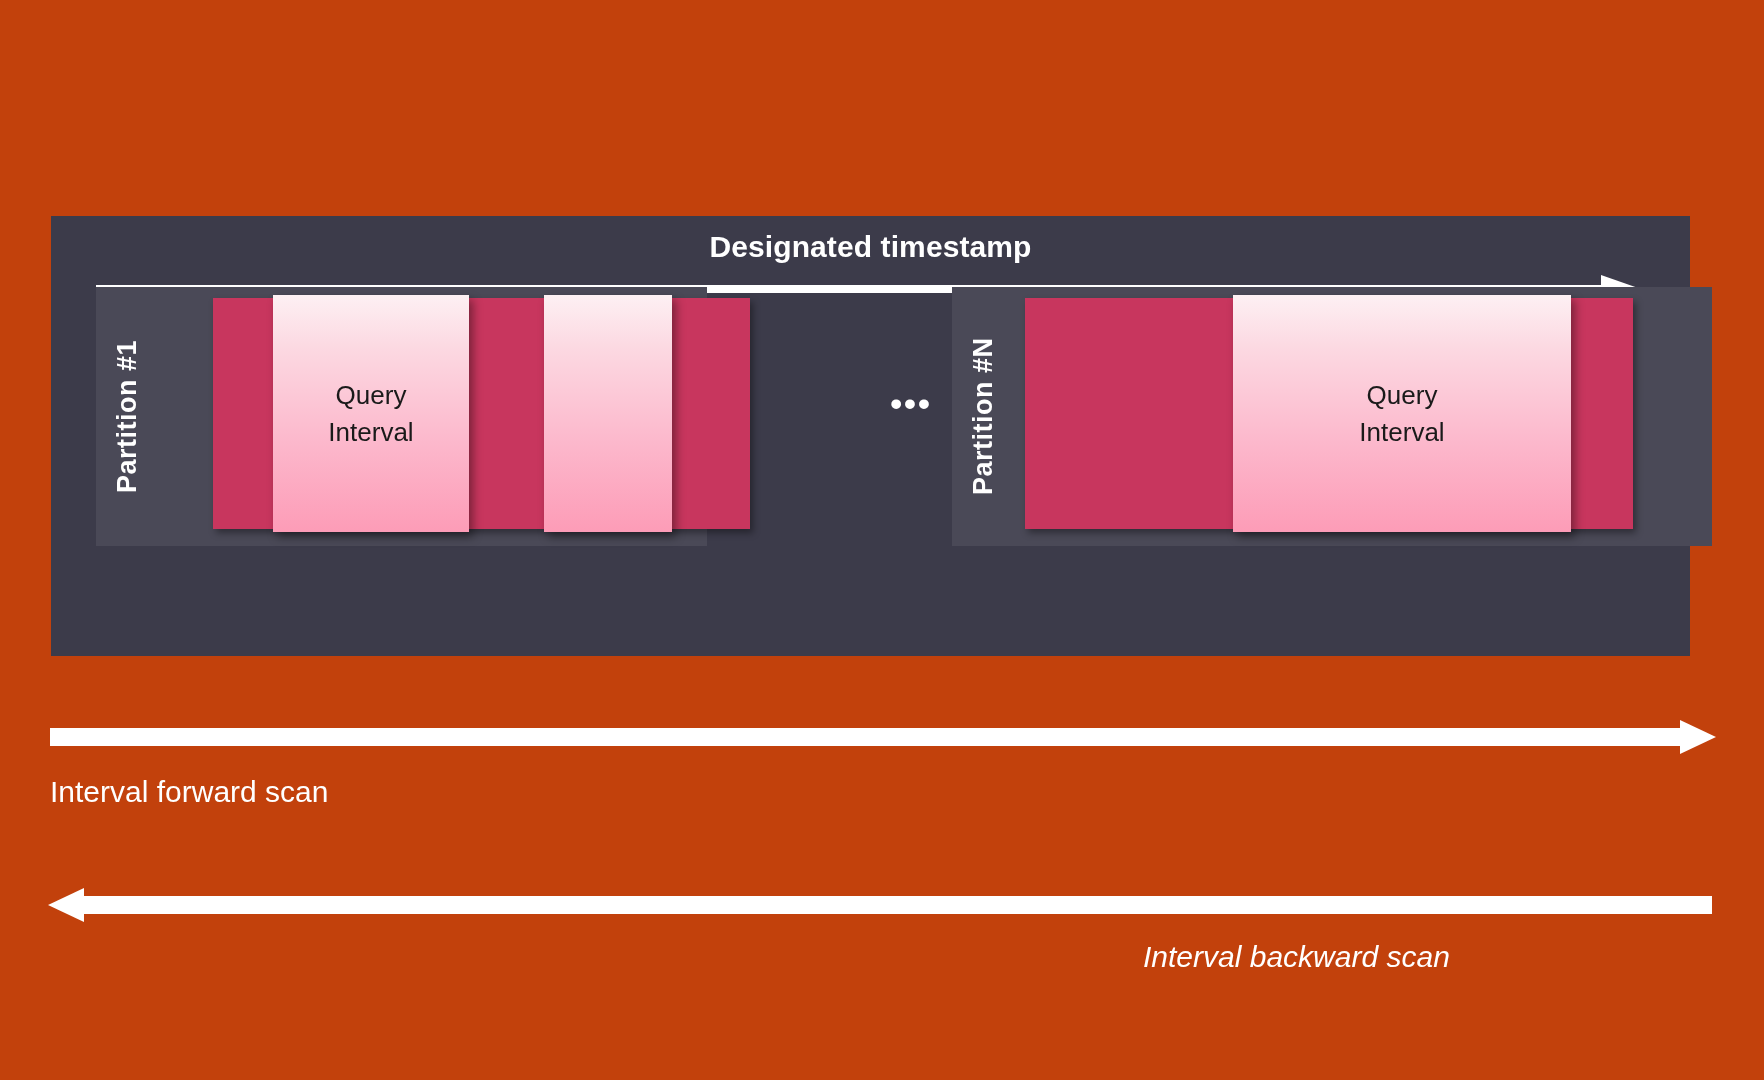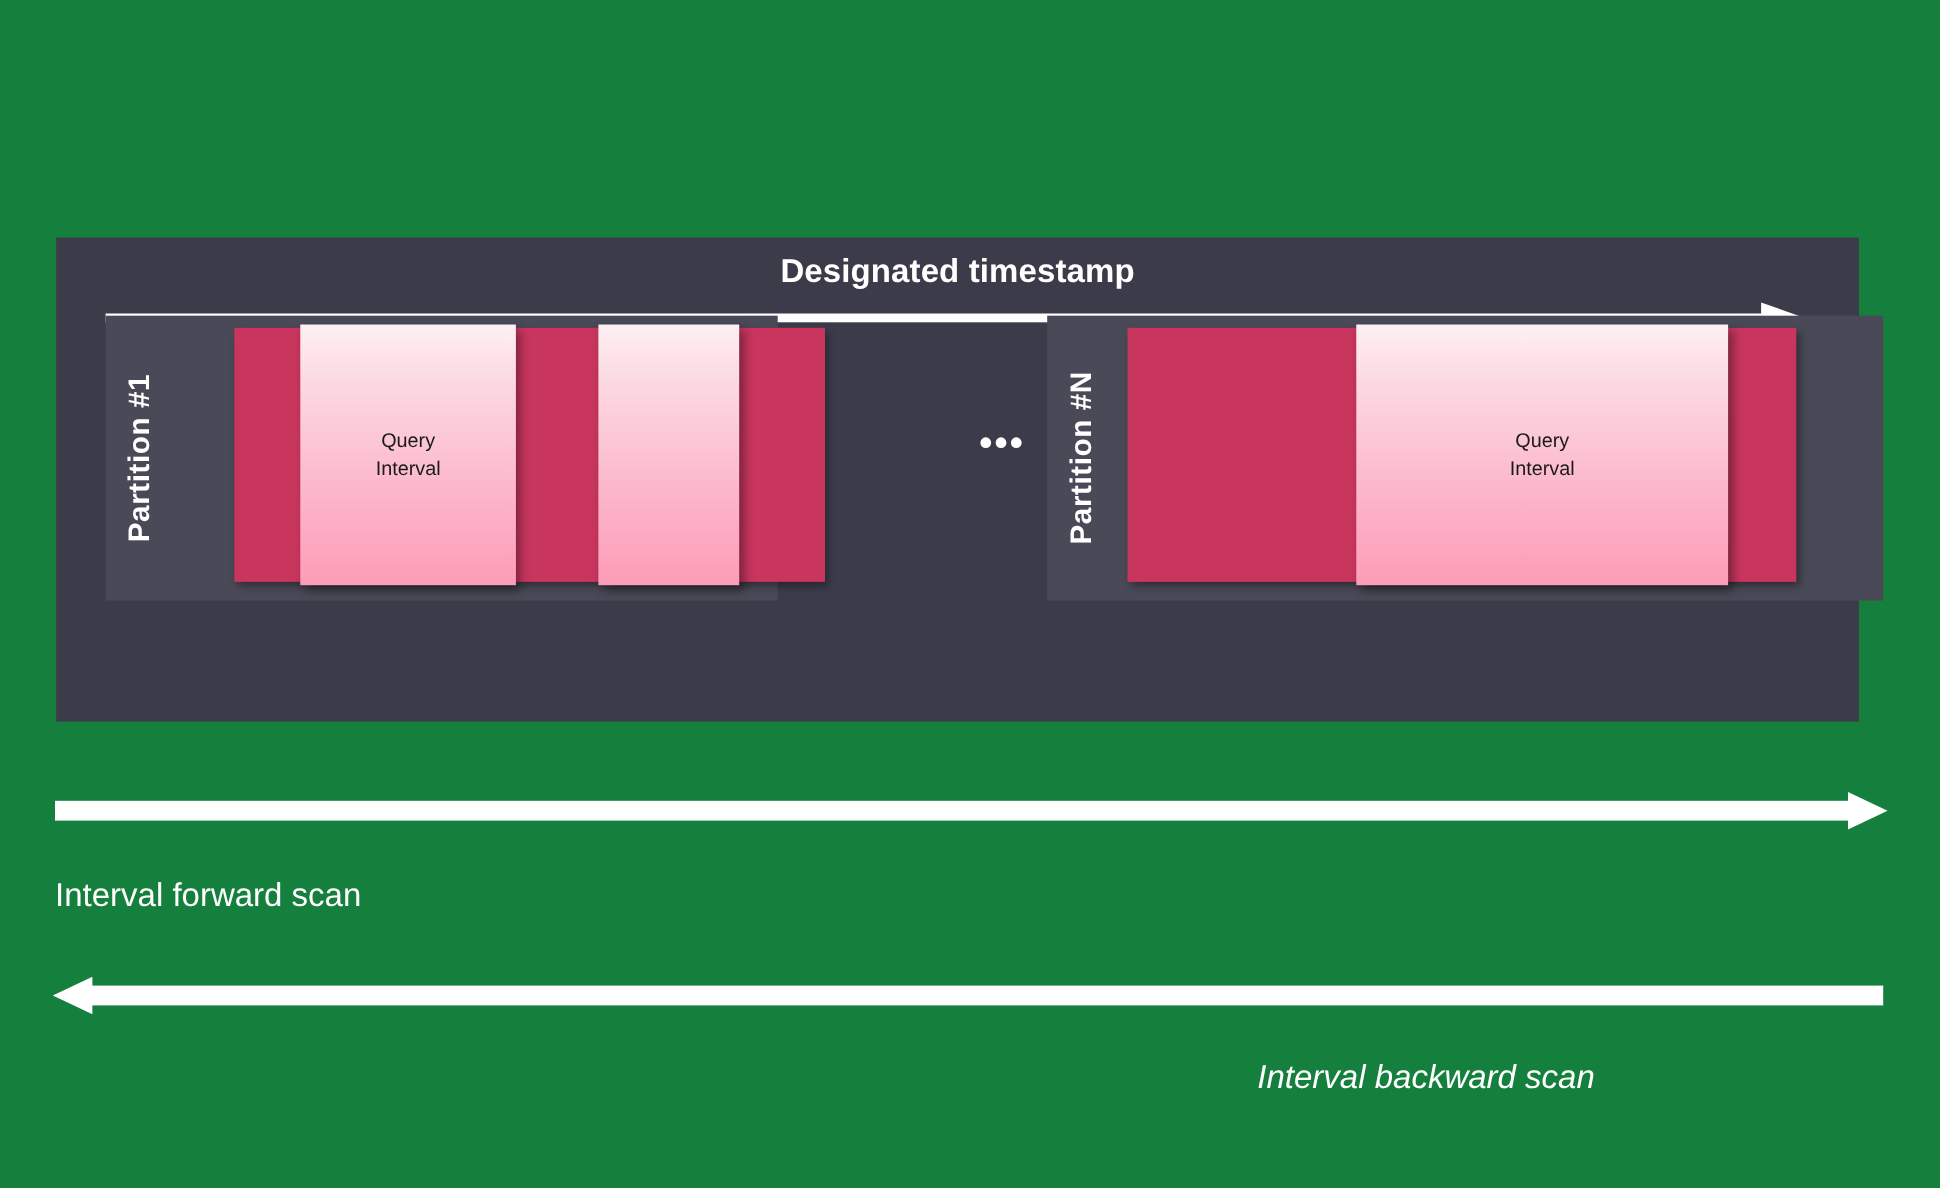--- a/index.html
+++ b/index.html
@@ -4,21 +4,21 @@
 <style>
   html, body {
     margin: 0;
     padding: 0;
     background: #1d1e23;
   }
   #stage {
     position: relative;
     width: 1764px;
     height: 1080px;
-    background: #15803d;
+    background: #c2410c;
     overflow: hidden;
     font-family: "Liberation Sans", sans-serif;
     -webkit-font-smoothing: antialiased;
   }
 
   
   #panel {
     position: absolute;
     left: 51px;
     top: 216px;
@@ -108,21 +108,21 @@
     position: absolute;
     top: 8px;
     height: 237px;
     background: linear-gradient(to bottom, #fdf0f3 0%, #fcd9e2 22%, #fcb8cc 62%, #fd9cb7 100%);
     box-shadow: 4px 5px 9px rgba(0,0,0,.40);
     display: flex;
     flex-direction: column;
     align-items: center;
     justify-content: center;
     color: #1a1a1a;
-    font-size: 18px;
+    font-size: 26px;
     line-height: 1.42;
     text-align: center;
   }
   .query-interval .qi-line { display: block; }
 
   
   #ellipsis {
     position: absolute;
     left: 820px;
     top: 170px;
@@ -171,21 +171,20 @@
   #forward-arrow .shaft { left: 0; width: 1632px; }
 
   #backward-arrow { left: 48px; top: 888px; width: 1664px; }
   #backward-arrow .shaft { left: 34px; width: 1630px; }
 
   .scan-label {
     position: absolute;
     color: #ffffff;
     font-size: 30px;
     white-space: nowrap;
-    margin-top: 23px;
   }
   #forward-label  { left: 50px;  top: 775px; }
   #backward-label { left: 1143px; top: 940px; font-style: italic; }
 </style>
 </head>
 <body>
 
 <div id="stage">
 
   <div id="panel">

